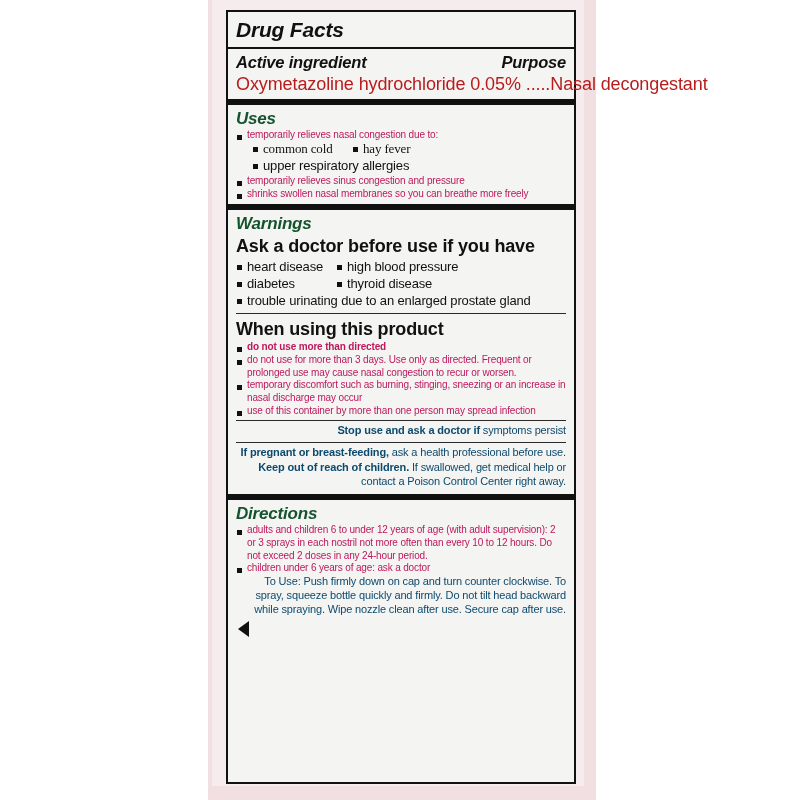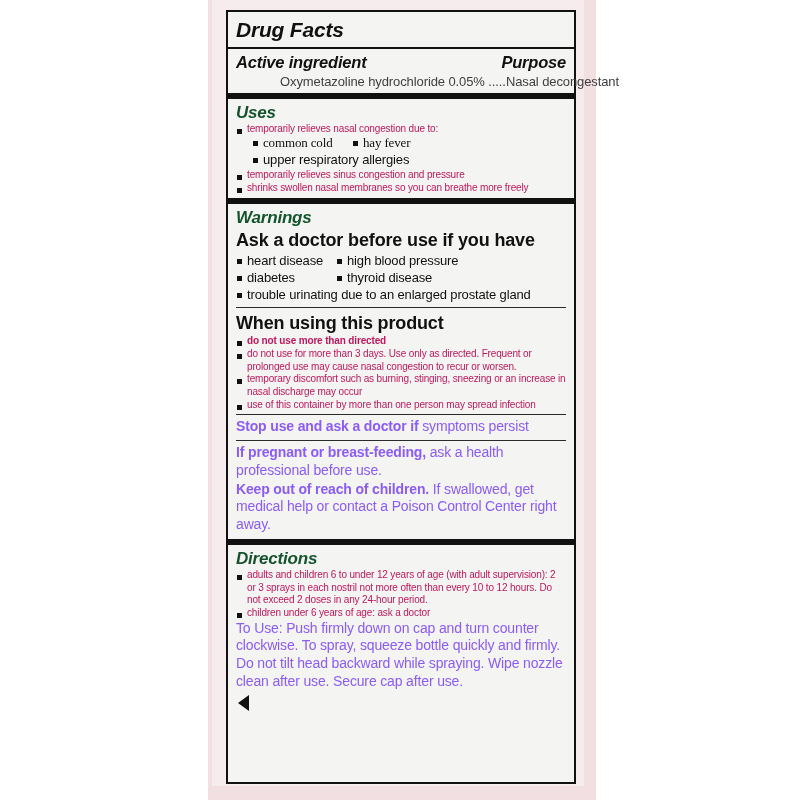--- a/index.html
+++ b/index.html
@@ -96,42 +96,42 @@
     align-items: center;
     font-size: 16.5px;
     font-weight: bold;
     font-style: italic;
     color: #111111;
     line-height: 1.15;
     padding: 2px 0 0 0;
     letter-spacing: -0.2px;
   }
   .ai-line {
-    font-size: 13px;
-    color: #404040;
+    font-size: 18px;
+    color: #b91c1c;
     line-height: 1.2;
     padding: 2px 0 3px 0;
     white-space: nowrap;
     letter-spacing: -0.1px;
-    margin-left: 44px;
   }
   .sub-head {
     font-size: 18px;
     font-weight: bold;
     color: #111111;
     line-height: 1.25;
     padding: 1px 0 1px 0;
     letter-spacing: -0.15px;
   }
   .para {
-    font-size: 14px;
-    color: #8b5cf6;
+    font-size: 11px;
+    color: #0c4a6e;
     line-height: 1.27;
     padding: 0 0 1px 0;
     letter-spacing: -0.15px;
+    text-align: right;
   }
   .para b {
     font-weight: bold;
   }
 
   
   ul.blist {
     list-style: none;
     margin: 0;
     padding: 0;

